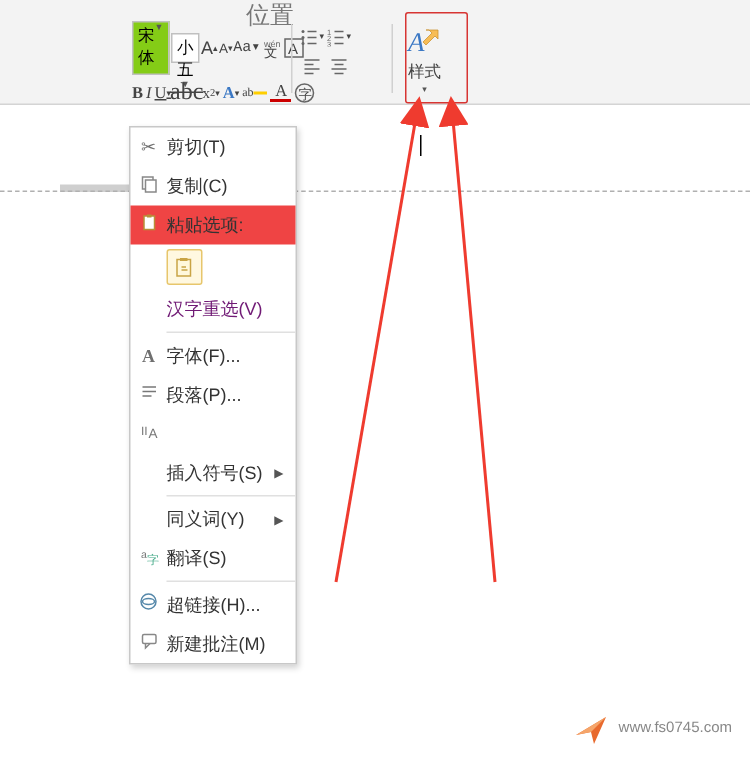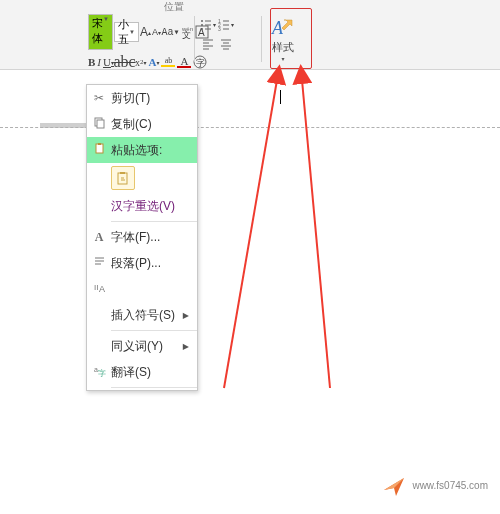--- a/index.html
+++ b/index.html
@@ -12,21 +12,21 @@
     overflow: hidden;
   }
   .ribbon {
     height: 70px;
     background: #f3f3f3;
     border-bottom: 1px solid #d4d4d4;
     position: relative;
   }
   .tabs-row {
     height: 10px;
-    font-size: 10px;
+    font-size: 16px;
     color: #777;
     padding-left: 140px;
   }
   .tabs-row span { margin-right: 24px; letter-spacing: 0; }
   .ribbon-main {
     display: flex;
     align-items: flex-start;
     padding-top: 4px;
   }
   .font-group {
@@ -42,21 +42,21 @@
     font-size: 11px;
     padding: 1px 3px;
     display: flex; align-items: flex-start; justify-content: space-between;
   }
   .size-select {
     width: 36px; height: 20px;
     border: 1px solid #c0c0c0;
     background: #fff;
     font-size: 11px;
     padding: 1px 3px;
-    display: flex; align-items: center; justify-content: space-between;
+    display: flex; align-items: center; justify-content: space-between; flex-direction: column;
   }
   .drop-caret { font-size: 6px; color: #555; }
   .rb-btn {
     width: 17px; height: 20px;
     display: inline-flex; align-items: center; justify-content: center;
     font-size: 11px; color: #444;
     cursor: pointer;
   }
   .rb-btn.sm { font-size: 10px; }
   .font-row2 { display: flex; align-items: center; gap: 2px; margin-top: 2px; }
@@ -115,21 +115,21 @@
     font-size: 12px;
     color: #333;
   }
   .cm-item {
     display: flex; align-items: center;
     height: 26px;
     padding-right: 6px;
     cursor: pointer;
     position: relative;
   }
-  .cm-item.sel { background: #86efac; }
+  .cm-item.sel { background: #ef4444; }
   .cm-item.disabled { color: #701a75; cursor: default; }
   .cm-icon {
     width: 24px; text-align: center; color: #6f6f6f; font-size: 12px;
   }
   .cm-label { flex: 1; white-space: nowrap; }
   .cm-sub { font-size: 8px; color: #555; padding-right: 2px; }
   .cm-sep { height: 1px; background: #e0e0e0; margin: 2px 0 2px 24px; }
   .paste-opt {
     height: 30px; display: flex; align-items: center;
     padding-left: 24px;
@@ -215,21 +215,21 @@
         <div class="rb-btn" style="text-decoration:line-through;font-size:16px">abc</div>
         <div class="rb-btn">
             <span style="font-size:10px">x</span>
             <span style="font-size:7px;vertical-align:super">2</span>
             <span style="font-size:6px">▾</span>
           </div>
         <div class="rb-btn">
             <span style="color:#3b78c4;font-weight:700">A</span>
             <span style="font-size:6px">▾</span>
           </div>
-        <div class="rb-btn" style="flex-direction:column">
+        <div class="rb-btn" style="flex-direction:row">
             <span style="font-size:8px;line-height:8px">ab</span>
             <span class="hl-bar"></span>
           </div>
         <div class="rb-btn" style="flex-direction:column">
             <span style="font-size:11px;line-height:10px">A</span>
             <span class="font-color-bar"></span>
           </div>
         <div class="rb-btn sm">
           <svg width="14" height="14">
               <circle cx="7" cy="7" r="6" fill="none" stroke="#666"></circle>
@@ -379,20 +379,38 @@
   <div class="cm-item">
     <span class="cm-icon">
       <svg width="13" height="13">
           <text x="1" y="8" font-size="7" fill="#777">a</text>
           <text x="5" y="12" font-size="8" fill="#4a8">字</text>
         </svg>
     </span>
     <span class="cm-label">翻译(S)</span>
   </div>
   <div class="cm-sep"></div>
+  <div class="cm-item">
+    <span class="cm-icon">
+      <svg width="13" height="13">
+          <circle cx="6" cy="6" r="5" fill="none" stroke="#58a"></circle>
+          <ellipse cx="6" cy="6" rx="4" ry="2" fill="none" stroke="#58a"></ellipse>
+        </svg>
+    </span>
+    <span class="cm-label">超链接(H)...</span>
+  </div>
+  <div class="cm-item">
+    <span class="cm-icon">
+      <svg width="13" height="13">
+          <rect x="2" y="2" width="9" height="6" rx="1" fill="none" stroke="#888"></rect>
+          <path d="M4 8 L4 11 L7 8" fill="none" stroke="#888"></path>
+        </svg>
+    </span>
+    <span class="cm-label">新建批注(M)</span>
+  </div>
 </div>
 
 <svg class="arrows" width="500" height="514">
   <defs>
     <marker id="ah" markerWidth="10" markerHeight="10" refX="2" refY="5" orient="auto">
       <path d="M0 0 L10 5 L0 10 Z" fill="#ef3b2f"></path>
     </marker>
   </defs>
   <line x1="224" y1="388" x2="277" y2="80" stroke="#ef3b2f" stroke-width="2" marker-end="url(#ah)"></line>
   <line x1="330" y1="388" x2="302" y2="80" stroke="#ef3b2f" stroke-width="2" marker-end="url(#ah)"></line>

